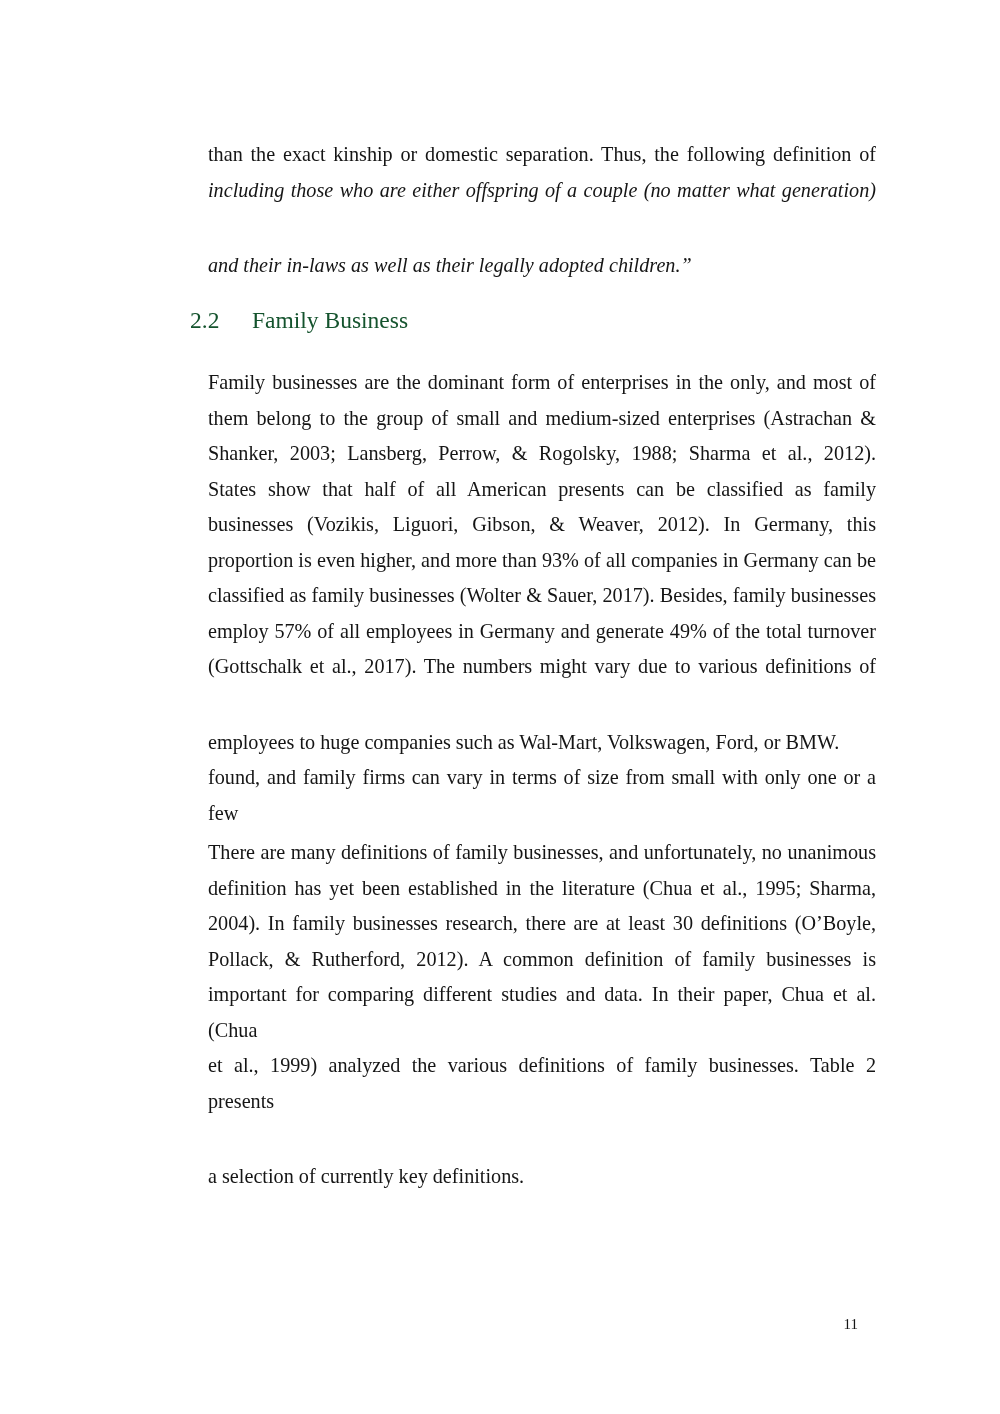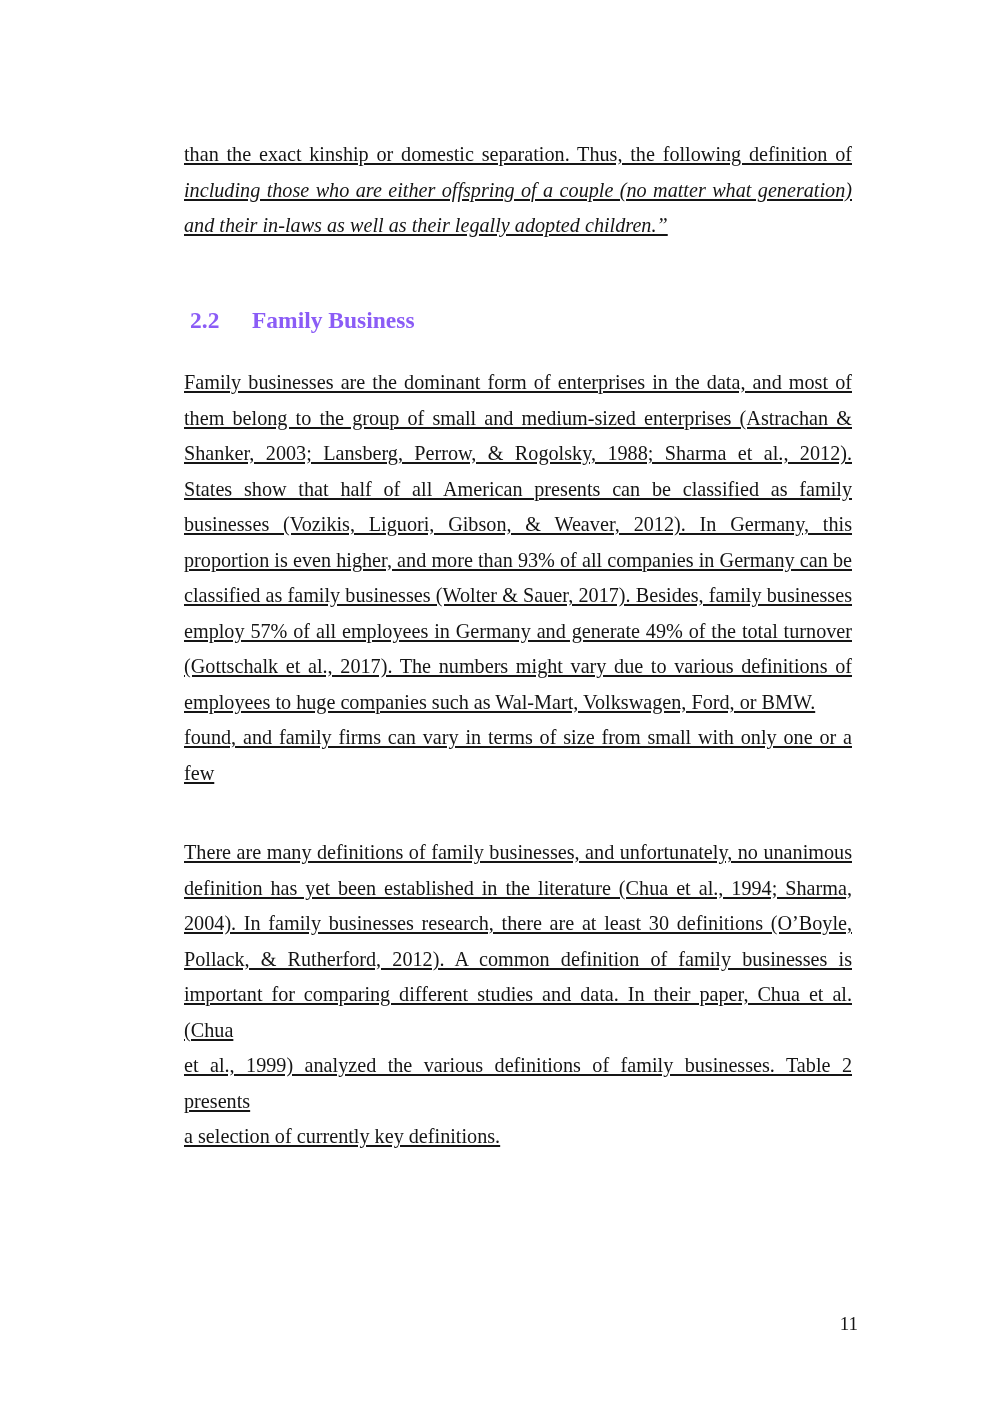--- a/index.html
+++ b/index.html
@@ -11,98 +11,98 @@
     position: relative;
     width: 1000px;
     height: 1414px;
     background: #ffffff;
     overflow: hidden;
     font-family: "Liberation Serif", "DejaVu Serif", serif;
     color: #151515;
   }
   .textblock {
     position: absolute;
-    left: 184px;
+    left: 208px;
     width: 668px;
     font-size: 20.2px;
     line-height: 35.5px;
-    text-decoration: underline;
   }
   .para .line {
     text-align: justify;
     text-align-last: justify;
     white-space: normal;
   }
   .para .line.last {
     text-align-last: left;
+    margin-top: 40px;
   }
   .italic {
     font-style: italic;
   }
   #para-intro  { top: 137px; }
   #para-body1  { top: 365px; }
   #para-body2  { top: 835px; }
   .heading {
     position: absolute;
     left: 190px;
     top: 304px;
     width: 668px;
     margin: 0;
     font-size: 23.5px;
     line-height: 32px;
-    font-weight: bold;
-    color: #8b5cf6;
+    font-weight: normal;
+    color: #14532d;
   }
   .heading .hnum {
     display: inline-block;
     width: 62px;
   }
   .page-number {
     position: absolute;
     left: 190px;
     top: 1313px;
     width: 668px;
     height: 22px;
     line-height: 22px;
-    font-size: 19px;
+    font-size: 15px;
     text-align: right;
   }
 </style>
 </head>
 <body>
 
 <div class="page">
 
   <div class="textblock para" id="para-intro">
       <div class="line"><span>than the exact kinship or domestic separation. Thus, the following definition of</span></div>
       <div class="line"><span class="italic">including those who are either offspring of a couple (no matter what generation)</span></div>
       <div class="line last"><span class="italic">and their in-laws as well as their legally adopted children.”</span></div>
     </div>
 
   <h2 class="heading">
     <span class="hnum">2.2</span><span class="htitle">Family Business</span>
   </h2>
 
   <div class="textblock para" id="para-body1">
-      <div class="line"><span>Family businesses are the dominant form of enterprises in the data, and most of</span></div>
+      <div class="line"><span>Family businesses are the dominant form of enterprises in the only, and most of</span></div>
       <div class="line"><span>them belong to the group of small and medium-sized enterprises (Astrachan &amp;</span></div>
       <div class="line"><span>Shanker, 2003; Lansberg, Perrow, &amp; Rogolsky, 1988; Sharma et al., 2012).</span></div>
       <div class="line"><span>States show that half of all American presents can be classified as family</span></div>
       <div class="line"><span>businesses (Vozikis, Liguori, Gibson, &amp; Weaver, 2012). In Germany, this</span></div>
       <div class="line"><span>proportion is even higher, and more than 93% of all companies in Germany can be</span></div>
       <div class="line"><span>classified as family businesses (Wolter &amp; Sauer, 2017). Besides, family businesses</span></div>
       <div class="line"><span>employ 57% of all employees in Germany and generate 49% of the total turnover</span></div>
       <div class="line"><span>(Gottschalk et al., 2017). The numbers might vary due to various definitions of</span></div>
       <div class="line last"><span>employees to huge companies such as Wal-Mart, Volkswagen, Ford, or BMW.</span></div>
       <div class="line"><span>found, and family firms can vary in terms of size from small with only one or a few</span></div>
     </div>
 
   <div class="textblock para" id="para-body2">
       <div class="line"><span>There are many definitions of family businesses, and unfortunately, no unanimous</span></div>
-      <div class="line"><span>definition has yet been established in the literature (Chua et al., 1994; Sharma,</span></div>
+      <div class="line"><span>definition has yet been established in the literature (Chua et al., 1995; Sharma,</span></div>
       <div class="line"><span>2004). In family businesses research, there are at least 30 definitions (O’Boyle,</span></div>
       <div class="line"><span>Pollack, &amp; Rutherford, 2012). A common definition of family businesses is</span></div>
       <div class="line"><span>important for comparing different studies and data. In their paper, Chua et al. (Chua</span></div>
       <div class="line"><span>et al., 1999) analyzed the various definitions of family businesses. Table 2 presents</span></div>
       <div class="line last"><span>a selection of currently key definitions.</span></div>
     </div>
 
   <div class="page-number">11</div>
 
 </div>

